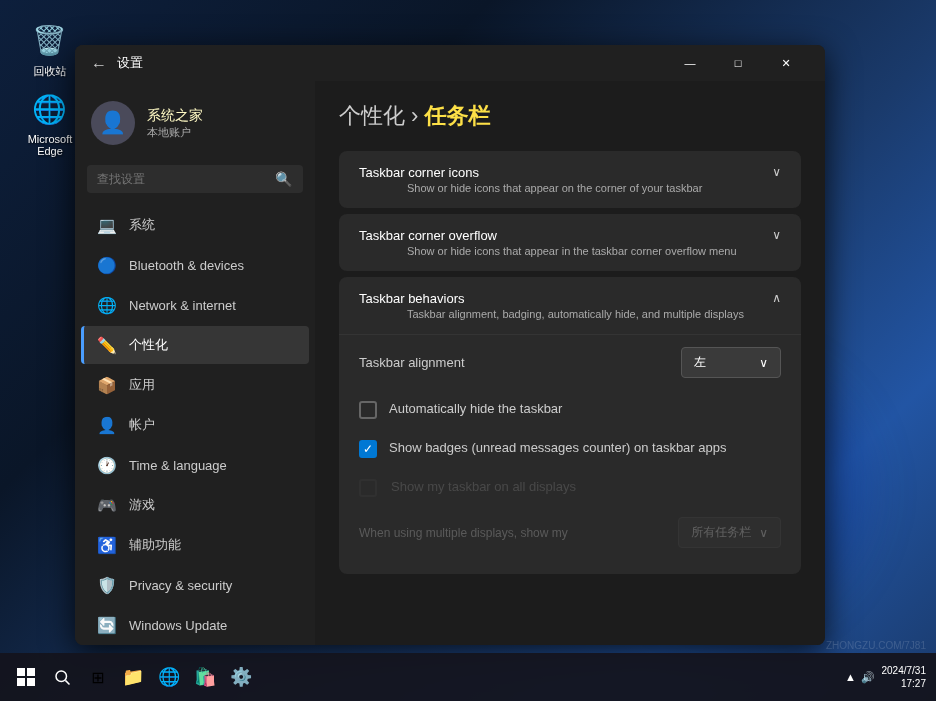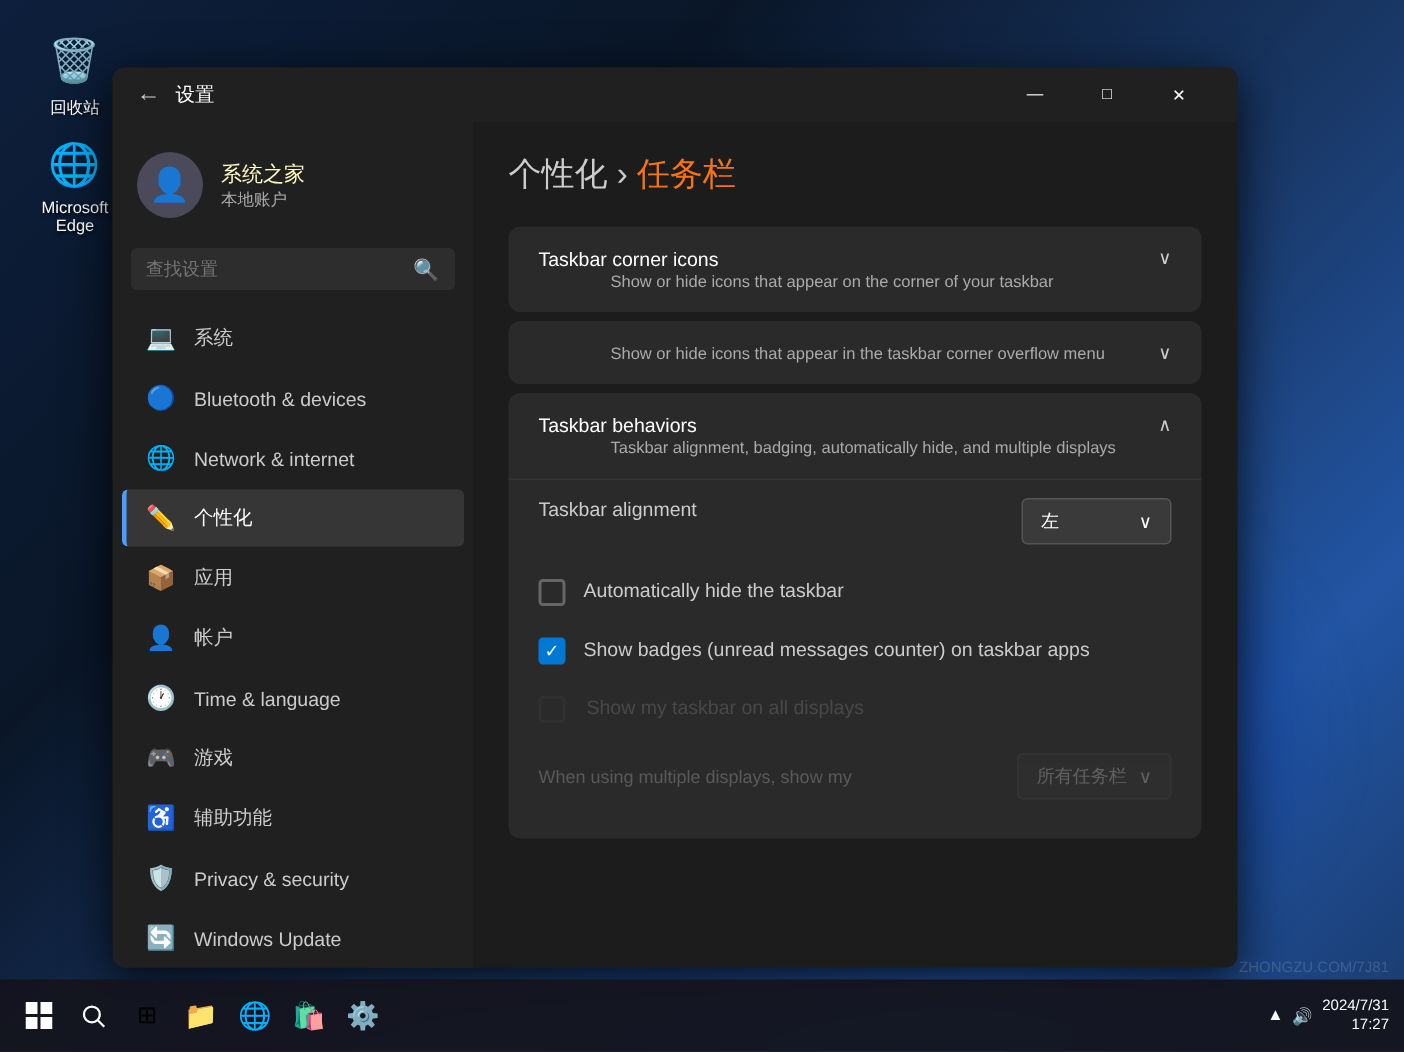--- a/index.html
+++ b/index.html
@@ -276,22 +276,22 @@
 
     .page-header {
       margin-bottom: 20px;
     }
     .breadcrumb {
       color: #ccc;
       font-size: 22px;
       font-weight: 300;
     }
     .breadcrumb .current {
-      color: #f97316;
-      font-weight: 400;
+      color: #fde047;
+      font-weight: 700;
     }
 
     
     .settings-card {
       background: #2a2a2a;
       border-radius: 8px;
       margin-bottom: 6px;
       overflow: hidden;
     }
     .settings-card-header {
@@ -307,21 +307,21 @@
 
     
     .settings-card-body {
       padding: 0 20px 16px;
       border-top: 1px solid rgba(255,255,255,0.05);
     }
 
     
     .setting-row {
       display: flex;
-      align-items: flex-start;
+      align-items: center;
       justify-content: space-between;
       padding: 12px 0;
     }
     .setting-row-label { color: #ccc; font-size: 13px; }
 
     .select-btn {
       display: flex;
       align-items: center;
       gap: 8px;
       background: #3a3a3a;
@@ -492,20 +492,21 @@
               <div class="card-title">Taskbar corner icons</div>
               <div class="card-desc">Show or hide icons that appear on the corner of your taskbar</div>
             </div>
             <span class="chevron">∨</span>
           </div>
         </div>
 
         <div class="settings-card">
           <div class="settings-card-header">
             <div>
+              <div class="card-title">Taskbar corner overflow</div>
               <div class="card-desc">Show or hide icons that appear in the taskbar corner overflow menu</div>
             </div>
             <span class="chevron">∨</span>
           </div>
         </div>
 
         <div class="settings-card">
           <div class="settings-card-header">
             <div>
               <div class="card-title">Taskbar behaviors</div>

